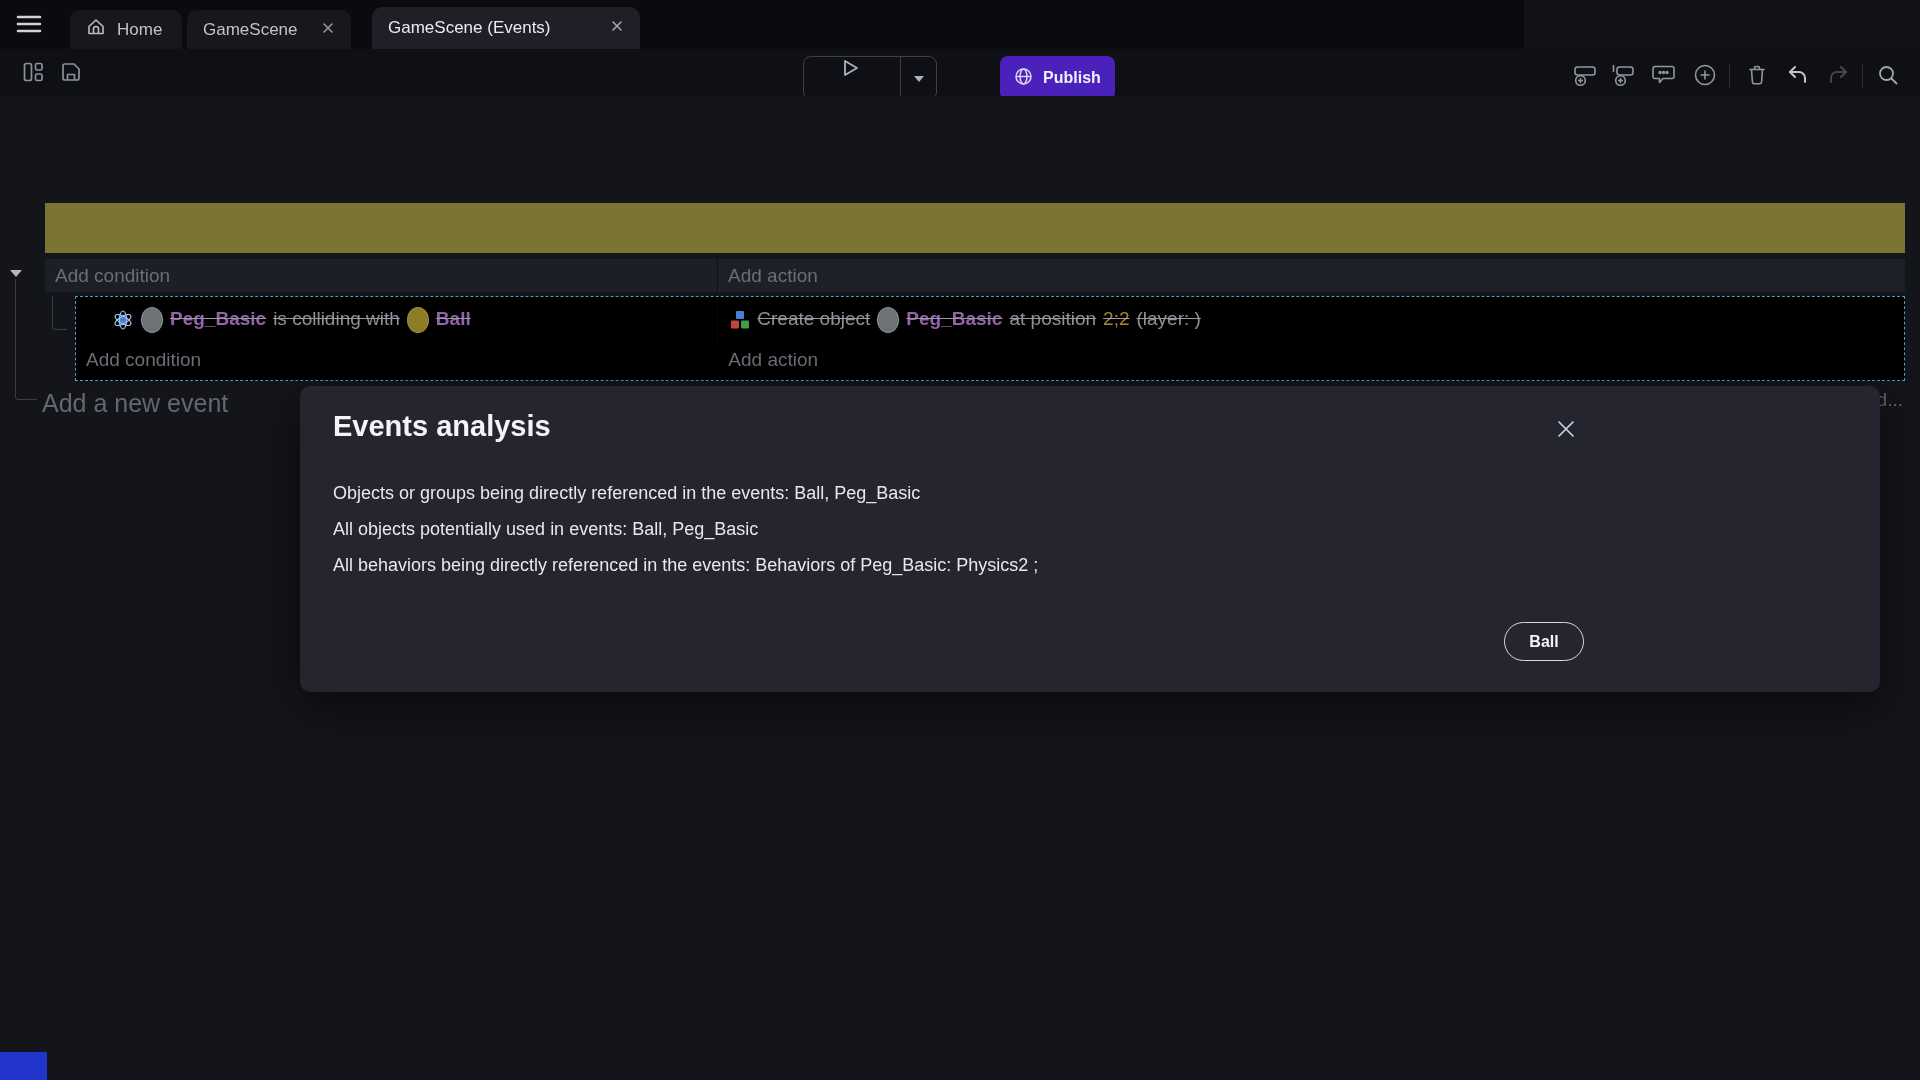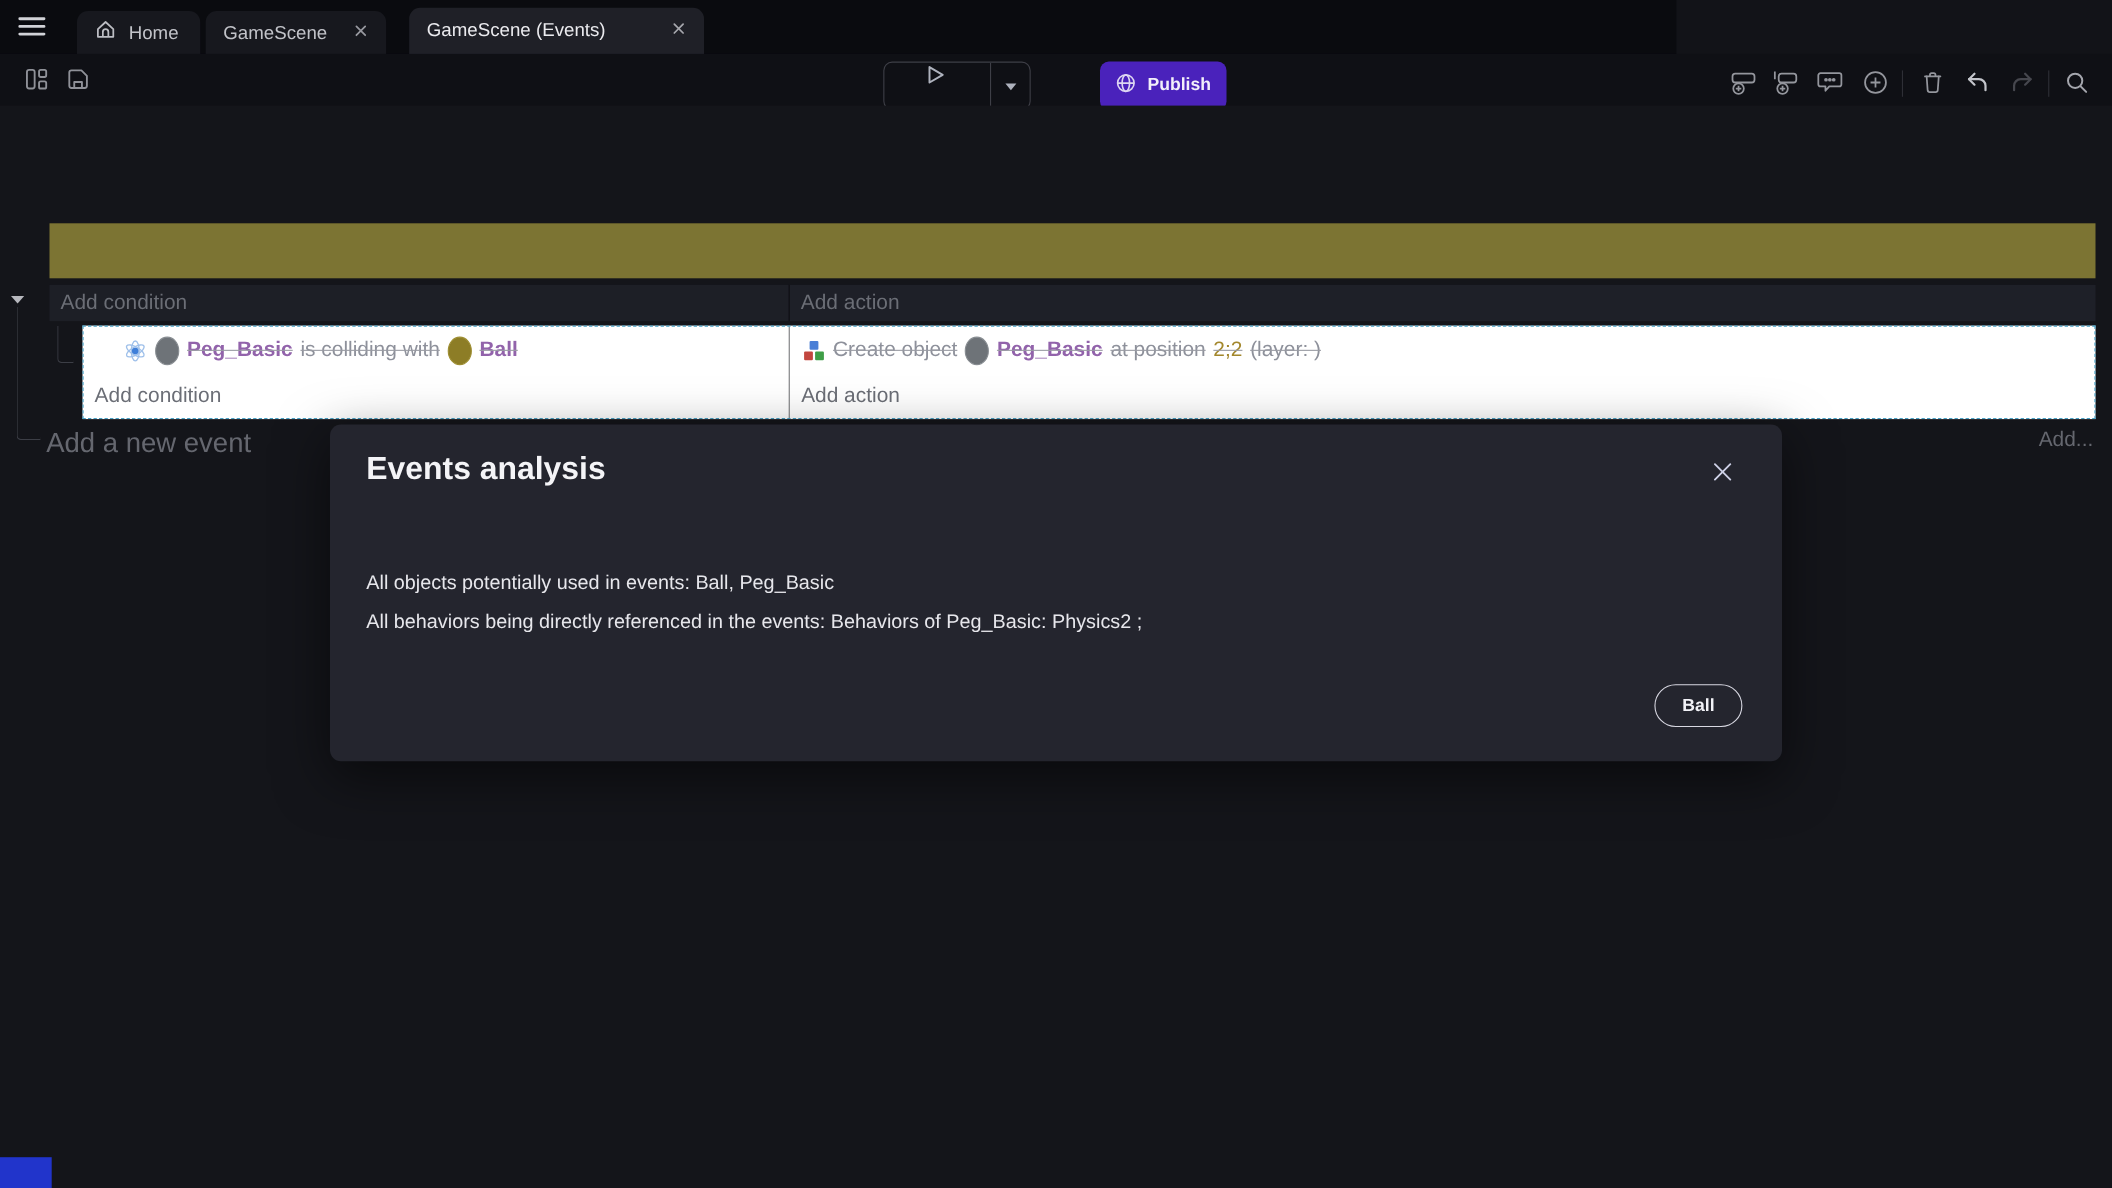--- a/index.html
+++ b/index.html
@@ -44,21 +44,21 @@
   .canvas { left:0; top:96px; width:1920px; height:984px; background:#14151a; }
   .comment-event { left:45px; top:107px; width:1860px; height:50px;
     background:var(--comment_bar,#7c7433); cursor:pointer; }
   .row1-left  { left:45px;  top:163px; width:672px;  height:33px; background:#1d1f26; }
   .row1-right { left:717px; top:163px; width:1188px; height:33px; background:#1e2028;
     border-left:1px solid #0f1014; }
   .add-link { color:#6b6e76; font-size:19px; line-height:33px; padding-left:10px;
     cursor:pointer; white-space:nowrap; }
 
   .sub-event { left:75px; top:200px; width:1830px; height:85px;
-    background:#ffffff; border:1px dashed var(--selection,#45a0c5); display:flex; }
+    background:#000000; border:1px dashed var(--selection,#45a0c5); display:flex; }
   .sub-cond { width:642px; height:100%; }
   .sub-act  { width:1188px; height:100%; border-left:1px solid rgba(10,11,15,.55); }
   .ins-line { height:44px; line-height:44px; white-space:nowrap;
     color:#8e919b; font-size:19px; text-decoration:line-through;
     text-decoration-color:#9a9ca4; cursor:pointer; }
   .sub-cond .ins-line { padding-left:36px; }
   .sub-act  .ins-line { padding-left:12px; }
   .ins-line svg, .obj-thumb { vertical-align:middle; }
   .ins-line > * { margin-right:7px; }
   .obj-name { color:var(--object_name,#9263ab); font-weight:700; }
@@ -74,21 +74,21 @@
     border-left:1px solid #3c3e46; border-bottom:1px solid #3c3e46;
     border-bottom-left-radius:4px; }
   .tree-l2 { left:52px; top:200px; width:15px; height:34px;
     border-left:1px solid #3c3e46; border-bottom:1px solid #3c3e46;
     border-bottom-left-radius:4px; }
 
   .add-new-event { left:42px; top:293px; font-size:25px; color:#65676f; cursor:pointer; }
   .add-more { right:17px; top:293px; font-size:19px; color:#65676f; cursor:pointer; }
 
   
-  .modal { left:300px; top:386px; width:1320px; height:306px; background:#24252e;
+  .modal { left:300px; top:386px; width:1580px; height:306px; background:#24252e;
     border-radius:10px; box-shadow:0 14px 48px rgba(0,0,0,.55); }
   .modal-title { left:33px; top:24px; font-size:29px; font-weight:700; color:#f4f4f7; }
   .modal-x { left:1248px; top:26px; width:36px; height:36px; background:none; border:none;
     display:flex; align-items:center; justify-content:center; cursor:pointer; }
   .modal-line { left:33px; font-size:18px; color:#e7e7ec; white-space:nowrap; }
   .ml0 { top:97px; } .ml1 { top:133px; } .ml2 { top:169px; }
   .modal-close-btn { left:1204px; top:236px; width:80px; height:39px;
     background:transparent; border:1px solid #d8d8e2; border-radius:20px;
     color:#f2f2f7; font-size:16px; font-weight:700; font-family:inherit; cursor:pointer; }
 
@@ -313,18 +313,19 @@
 
 <section class="abs modal">
   <h1 class="abs modal-title">Events analysis</h1>
   <button class="abs modal-x">
     <span>
       <svg width="22" height="22" viewBox="0 0 22 22" fill="none" stroke="#cdd0e6" stroke-width="1.7" stroke-linecap="round">
           <path d="M4 4 L18 18 M18 4 L4 18"></path>
         </svg>
     </span>
   </button>
+  <p class="abs modal-line ml0">Objects or groups being directly referenced in the events: Ball, Peg_Basic</p>
   <p class="abs modal-line ml1">All objects potentially used in events: Ball, Peg_Basic</p>
   <p class="abs modal-line ml2">All behaviors being directly referenced in the events: Behaviors of Peg_Basic: Physics2 ;</p>
   <button class="abs modal-close-btn">Ball</button>
 </section>
 
 <div class="abs corner-indicator"></div>
 
 </body></html>

